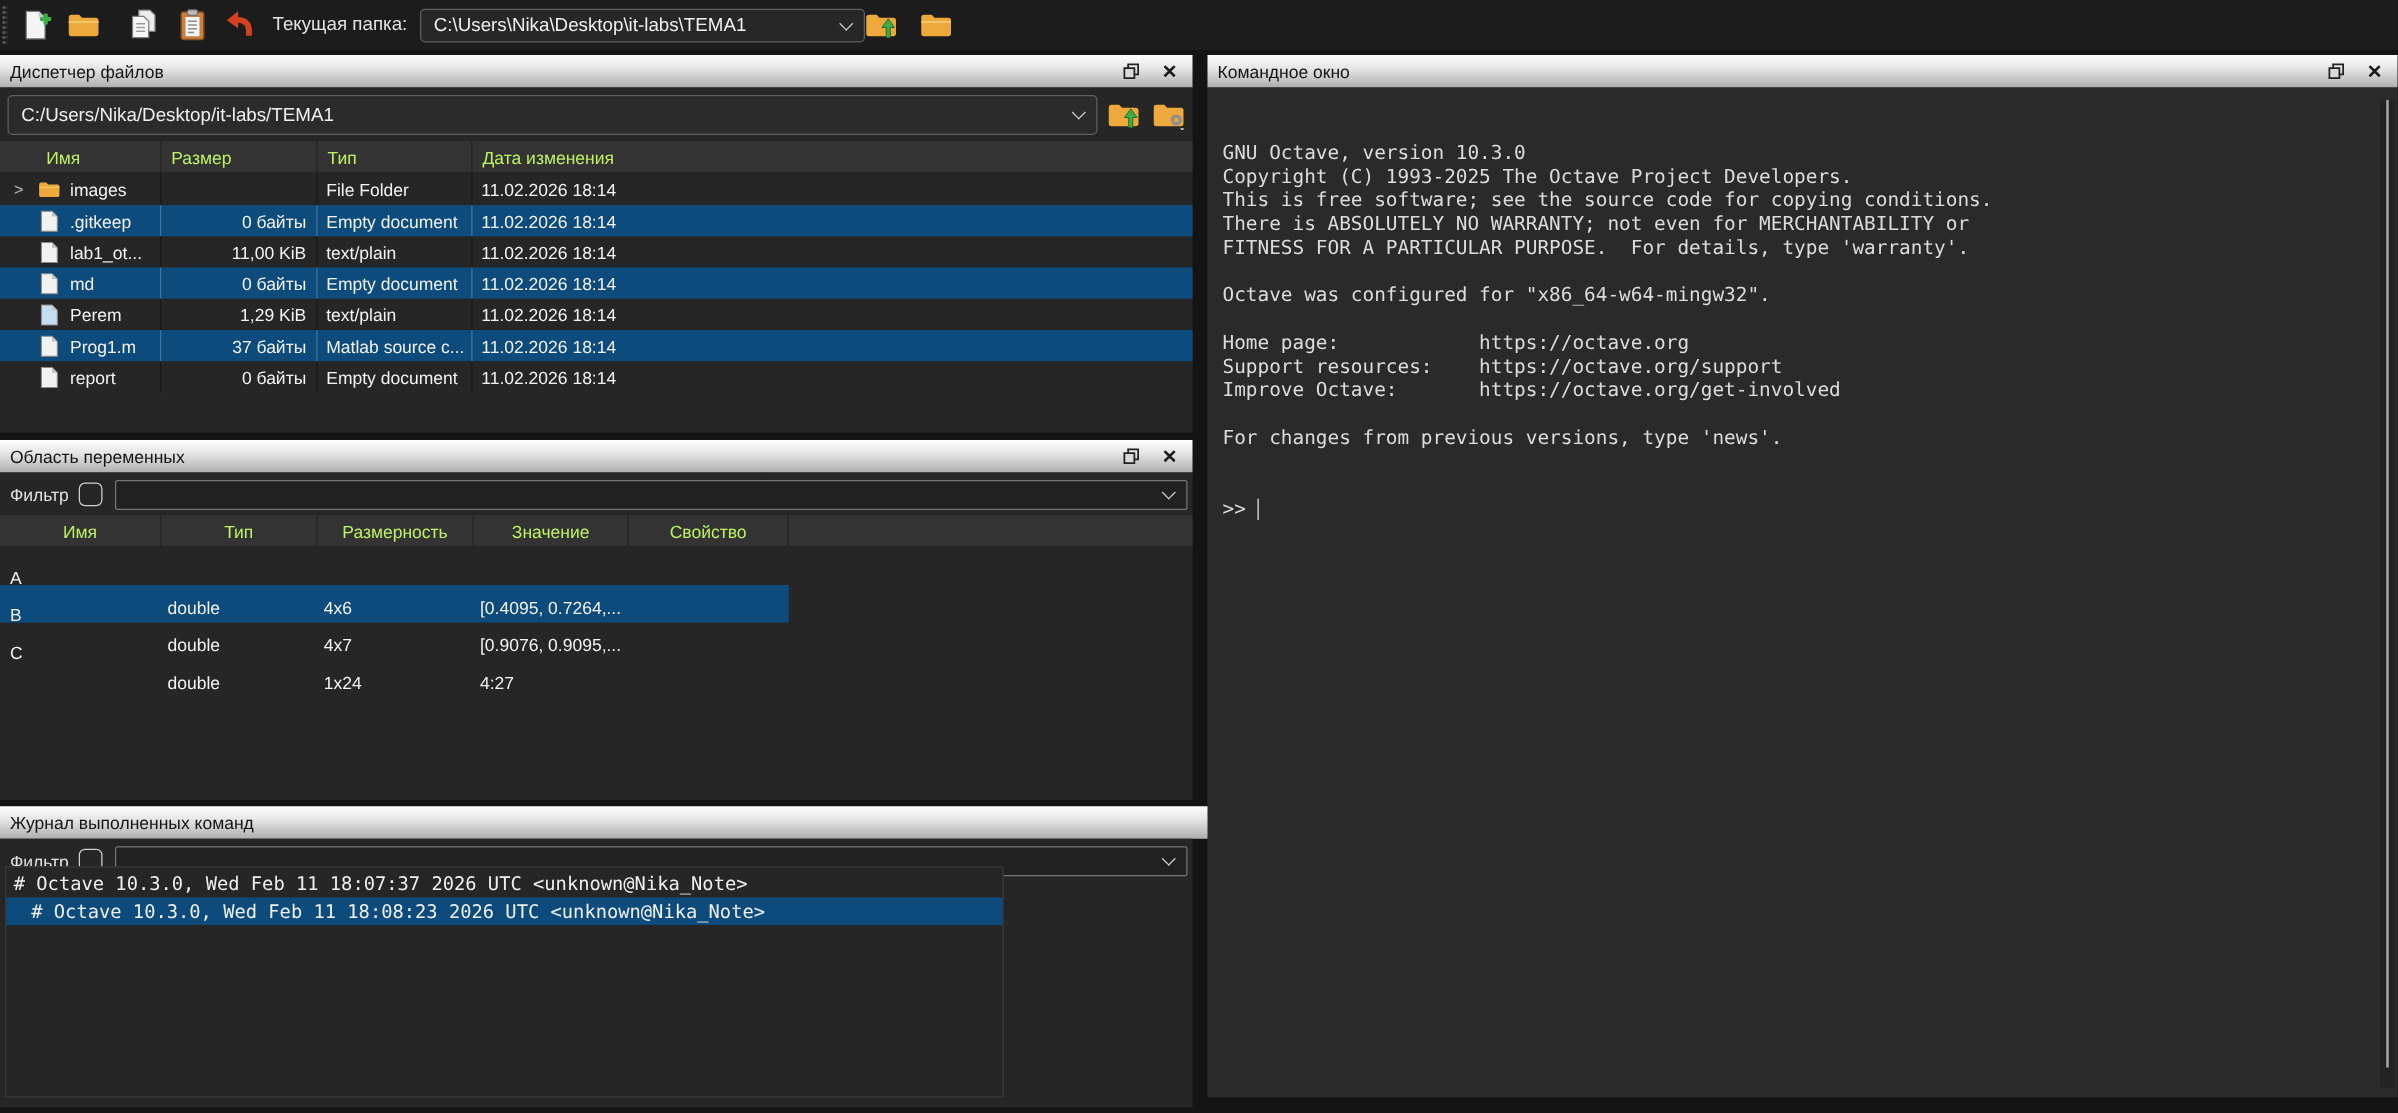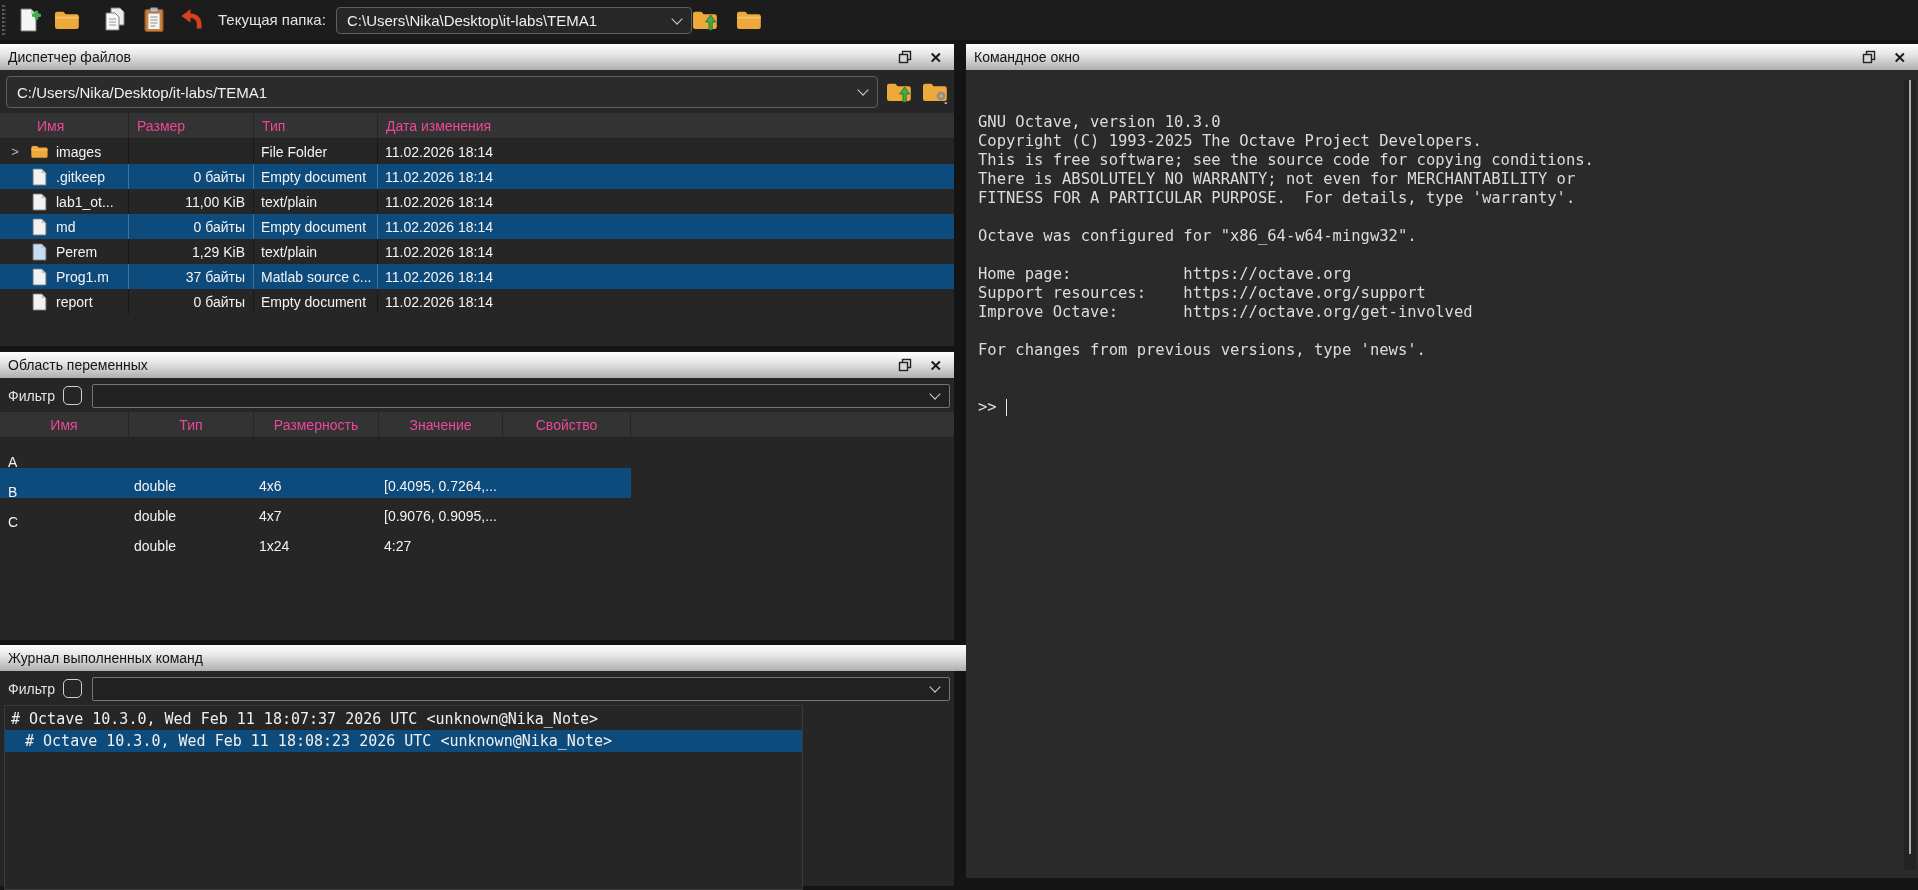--- a/index.html
+++ b/index.html
@@ -29,21 +29,21 @@
   .twin svg { width:14px; height:14px; display:block; }
   .twin .x { font-size:15px; font-weight:700; color:#1a1a1a; line-height:1; }
   .panelbody { background:#262626; }
 
   
   #fm-title { left:0; top:44px; width:954px;gap:39px; }
   #fm-body  { left:0; top:70px; width:954px; height:276px; }
   #fm-combo { left:6px; top:6px; width:872px; height:32px; background:#2b2b2b; }
   .mini-folder-btn { top:8px; width:30px; height:28px; display:flex; align-items:center; justify-content:center; }
   .mini-folder-btn svg { width:26px; height:24px; }
-  .thead { display:grid; background:#333333; color:#ec4899; font-size:14px; align-items:center;
+  .thead { display:grid; background:#333333; color:#bef264; font-size:14px; align-items:center;
            border-bottom:1px solid #1f1f1f; }
   #fm-head { position:absolute; left:0; top:43px; width:954px; height:26px;
              grid-template-columns:129px 125px 124px 1fr; }
   #fm-head .hc { padding-left:8px; border-right:1px solid #252525; height:100%; display:flex; align-items:center; }
   #fm-head .hc:first-child { padding-left:37px; }
   #fm-head .hc:last-child { border-right:none; }
   #fm-rows { position:absolute; left:0; top:69px; width:954px; }
   .fm-row { display:grid; grid-template-columns:129px 125px 124px 1fr; height:25px;
             color:#f3f3f3; font-size:14px; align-items:center; }
   .fm-row .cell { height:100%; display:flex; align-items:center; border-right:1px solid rgba(0,0,0,0.35);
@@ -76,21 +76,21 @@
   #ws-rows { position:absolute; left:0; top:60px; width:954px; }
   .ws-row { display:grid; grid-template-columns:129px 125px 125px 124px 128px; width:631px; height:30px;
             color:#f3f3f3; font-size:14px; align-items:center; }
   .ws-row.sel { background:#0d4b7d; }
   .ws-row .cell { padding-left:8px; overflow:hidden; white-space:nowrap; }
   .ws-row .cell + .cell { padding-left:5px;margin-top:48px; }
 
   
   #hist-title { left:0; top:645px; width:1139px; }
   #hist-body  { left:0; top:671px; width:954px; height:215px; }
-  #hist-list { position:absolute; left:4px; top:34px; width:799px; height:185px;
+  #hist-list { position:absolute; left:4px; top:22px; width:799px; height:185px;
                border:1px solid #3a3a3a; background:#262626; padding-top:2px; }
   .hist-row { height:22px; display:flex; align-items:center; padding-left:6px;
               font-family:"DejaVu Sans Mono", monospace; font-size:15px; color:#efefef; white-space:pre; }
   .hist-row.sel { background:#0d4b7d;padding-left:20px; }
 
   
   #cmd-title { left:966px; top:44px; width:952px; }
   #cmd-body  { left:966px; top:70px; width:952px; height:808px; background:#2a2a2a; }
   #console { position:absolute; left:12px; top:5px; right:18px; bottom:4px;
              font-family:"DejaVu Sans Mono", monospace; font-size:15.5px; line-height:19px;

